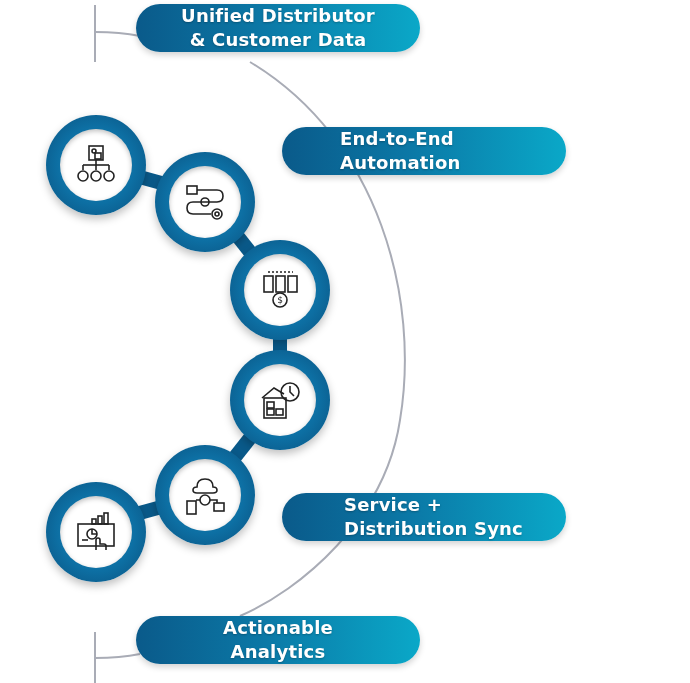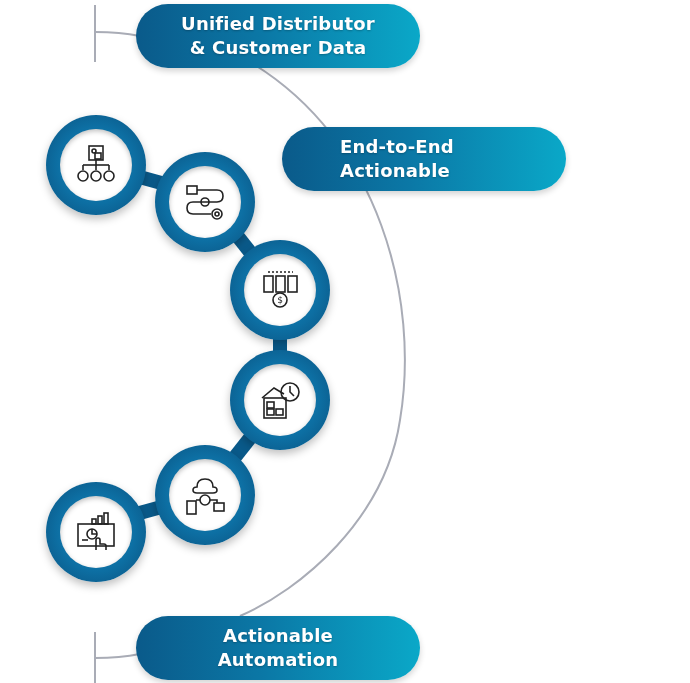--- a/index.html
+++ b/index.html
@@ -1,19 +1,19 @@
 <!DOCTYPE html>
 <html><head>
   <meta charset="utf-8">
   <style>
     html, body { margin: 0; padding: 0; background: #ffffff; }
     body { width: 690px; height: 683px; position: relative; overflow: hidden; font-family: "DejaVu Sans", sans-serif; }
     #stage { position: absolute; left: 0; top: 0; width: 690px; height: 683px; }
     .pill {
-      position: absolute; height: 64px; border-radius: 32px;
+      position: absolute; height: 48px; border-radius: 32px;
       background: linear-gradient(90deg, #0a5a8a 0%, #0b78a6 45%, #0aa8c8 100%);
       box-shadow: 0 3px 6px rgba(0,0,0,0.18);
       color: #fff; font-weight: bold; font-size: 18px; line-height: 24px;
       display: flex; align-items: center; box-sizing: border-box;
       letter-spacing: 0.2px;
     }
     .pill span { display: block; white-space: pre-line; text-shadow: 0 1px 2px rgba(0,0,0,0.25); }
     .node {
       position: absolute; width: 100px; height: 100px; border-radius: 50%;
       background: radial-gradient(circle at 50% 50%, #1a8cc0 0%, #0d6fa3 55%, #0a4f7c 100%);
@@ -46,25 +46,29 @@
       <line x1="205" y1="495" x2="96" y2="525"></line>
     </g>
   </svg>
 
   <div class="pill" style="left:136px;top:4px;width:284px;justify-content:center;text-align:center">
     <span>Unified Distributor
 &amp; Customer Data</span>
   </div>
   <div class="pill" style="left:282px;top:127px;width:284px;padding-left:58px">
     <span>End-to-End
-Actionable</span>
+Automation</span>
+  </div>
+  <div class="pill" style="left:282px;top:493px;width:284px;padding-left:62px">
+    <span>Service +
+Distribution Sync</span>
   </div>
   <div class="pill" style="left:136px;top:616px;width:284px;justify-content:center;text-align:center">
     <span>Actionable
-Automation</span>
+Analytics</span>
   </div>
 
   <div class="node" style="left:46px;top:115px">
     <div class="inner">
       <svg viewBox="0 0 44 44" fill="none" stroke="#222" stroke-width="1.6">
         <rect x="15" y="3" width="14" height="14"></rect>
           <circle cx="20" cy="8" r="2"></circle>
           <rect x="21" y="10" width="6" height="6"></rect>
         <line x1="22" y1="17" x2="22" y2="22"></line>
           <line x1="9" y1="22" x2="35" y2="22"></line>

